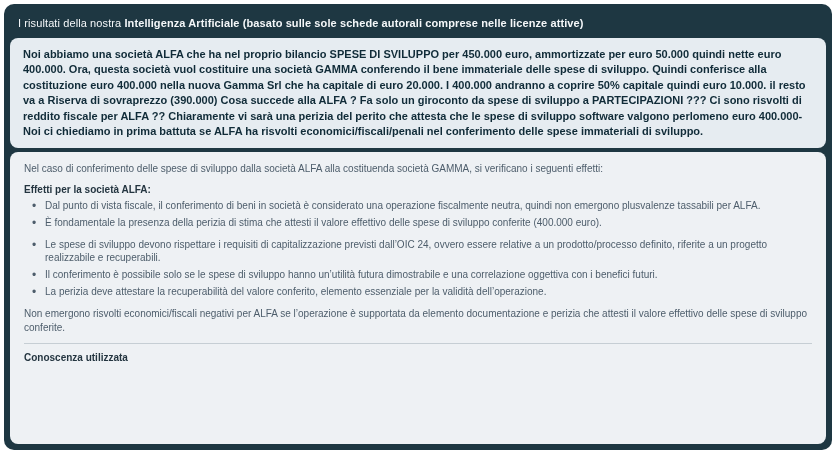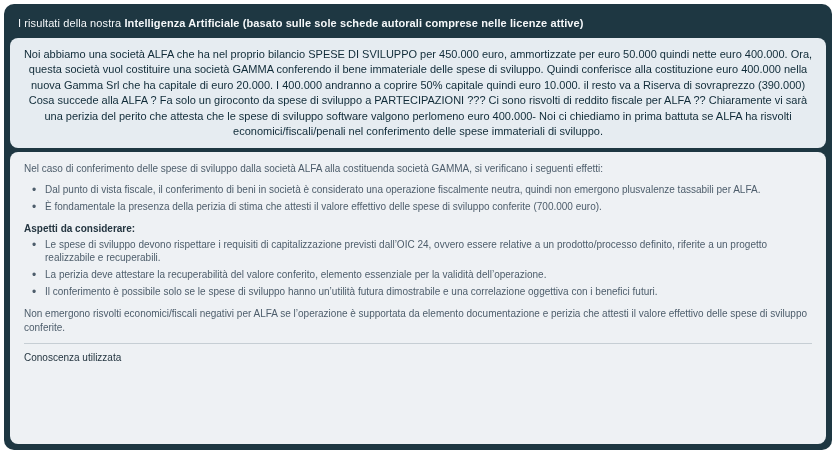--- a/index.html
+++ b/index.html
@@ -25,25 +25,24 @@
     letter-spacing: 0.1px;
     flex: 0 0 auto;
   }
   .card-header b { font-weight: 700; }
   .question-box {
     margin: 0 6px;
     background: #e6ecf1;
     border-radius: 8px;
     padding: 9px 13px;
     color: #102b38;
-    font-weight: 400;
+    font-weight: 700;
     font-size: 11px;
     line-height: 1.4;
     flex: 0 0 auto;
-    text-align: center;
   }
   .answer-panel {
     margin: 4px 6px 6px 6px;
     background: #eef1f4;
     border-radius: 8px;
     padding: 10px 14px 12px 14px;
     color: #4d5d6b;
     font-size: 10px;
     line-height: 1.38;
     flex: 1 1 auto;
@@ -71,21 +70,21 @@
     left: 0; top: -1px;
     font-size: 12px;
     color: #4d5d6b;
   }
   .divider {
     border: none;
     border-top: 1px solid #c6ced4;
     margin: 9px 0 7px 0;
   }
   .knowledge-title {
-    font-weight: 400;
+    font-weight: 700;
     color: #243540;
     margin-bottom: 4px;
   }
 </style>
 </head>
 <body>
 
 <div class="card">
 
   <div class="card-header">
@@ -93,30 +92,30 @@
   </div>
 
   <div class="question-box">
     <span>Noi abbiamo una società ALFA che ha nel proprio bilancio SPESE DI SVILUPPO per 450.000 euro, ammortizzate per euro 50.000 quindi nette euro 400.000. Ora, questa società vuol costituire una società GAMMA conferendo il bene immateriale delle spese di sviluppo. Quindi conferisce alla costituzione euro 400.000 nella nuova Gamma Srl che ha capitale di euro 20.000. I 400.000 andranno a coprire 50% capitale quindi euro 10.000. il resto va a Riserva di sovraprezzo (390.000) Cosa succede alla ALFA ? Fa solo un giroconto da spese di sviluppo a PARTECIPAZIONI ??? Ci sono risvolti di reddito fiscale per ALFA ?? Chiaramente vi sarà una perizia del perito che attesta che le spese di sviluppo software valgono perlomeno euro 400.000- Noi ci chiediamo in prima battuta se ALFA ha risvolti economici/fiscali/penali nel conferimento delle spese immateriali di sviluppo.</span>
   </div>
 
   <div class="answer-panel">
 
     <p>Nel caso di conferimento delle spese di sviluppo dalla società ALFA alla costituenda società GAMMA, si verificano i seguenti effetti:</p>
 
+    <div class="sec-heading">Effetti per la società ALFA:</div>
     <ul class="bullets">
       <li>Dal punto di vista fiscale, il conferimento di beni in società è considerato una operazione fiscalmente neutra, quindi non emergono plusvalenze tassabili per ALFA.</li>
-      <li>È fondamentale la presenza della perizia di stima che attesti il valore effettivo delle spese di sviluppo conferite (700.000 euro).</li>
+      <li>È fondamentale la presenza della perizia di stima che attesti il valore effettivo delle spese di sviluppo conferite (400.000 euro).</li>
     </ul>
 
-    <div class="sec-heading">Aspetti da considerare:</div>
     <ul class="bullets">
       <li>Le spese di sviluppo devono rispettare i requisiti di capitalizzazione previsti dall’OIC 24, ovvero essere relative a un prodotto/processo definito, riferite a un progetto realizzabile e recuperabili.</li>
+      <li>Il conferimento è possibile solo se le spese di sviluppo hanno un’utilità futura dimostrabile e una correlazione oggettiva con i benefici futuri.</li>
       <li>La perizia deve attestare la recuperabilità del valore conferito, elemento essenziale per la validità dell’operazione.</li>
-      <li>Il conferimento è possibile solo se le spese di sviluppo hanno un’utilità futura dimostrabile e una correlazione oggettiva con i benefici futuri.</li>
     </ul>
 
     <p>Non emergono risvolti economici/fiscali negativi per ALFA se l’operazione è supportata da elemento documentazione e perizia che attesti il valore effettivo delle spese di sviluppo conferite.</p>
 
     <hr class="divider">
 
     <div class="knowledge-title">Conoscenza utilizzata</div>
 
   </div>
 </div>

